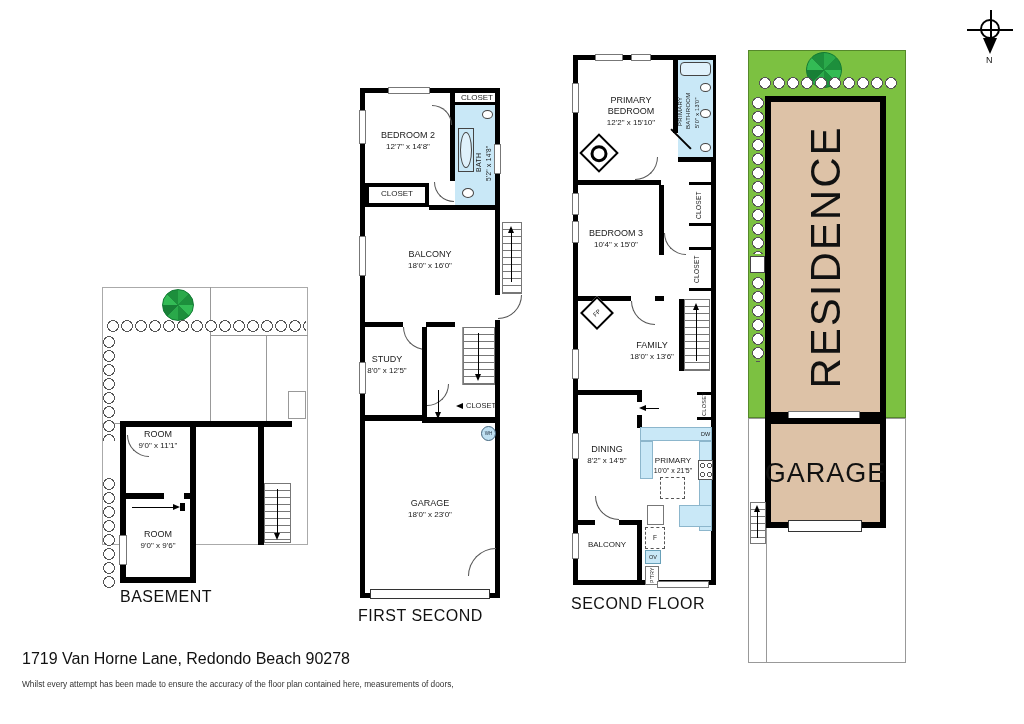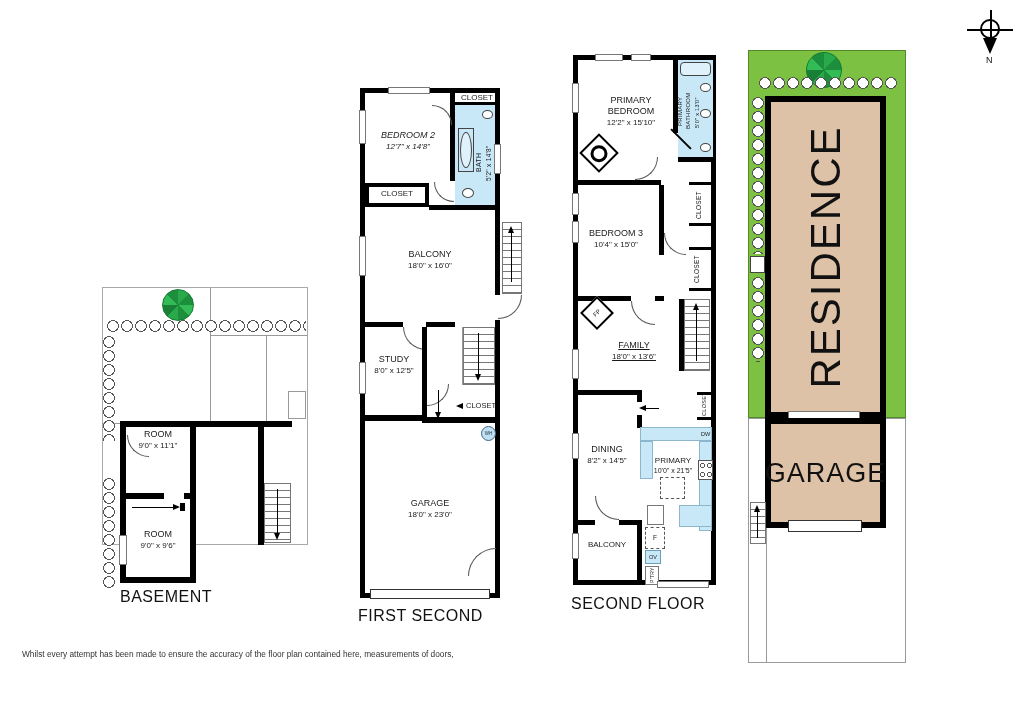--- a/index.html
+++ b/index.html
@@ -102,21 +102,21 @@
     <div class="slabel" style="left:100px;top:7px;width:38px;">CLOSET</div>
     <div class="fixture" style="left:100px;top:42px;width:16px;height:44px;background:#c9e8f7;"></div>
     <div class="fixture oval" style="left:102px;top:46px;width:12px;height:36px;background:#dff1fb;"></div>
     <div class="fixture oval" style="left:124px;top:24px;width:11px;height:9px;"></div>
     <div class="fixture oval" style="left:104px;top:102px;width:12px;height:10px;"></div>
     <div class="vlabel" style="left:117px;top:48px;height:56px;font-size:7px;">BATH</div>
     <div class="vlabel" style="left:127px;top:42px;height:70px;font-size:6.5px;">5'2" x 14'8"</div>
     <div class="arc" style="left:74px;top:19px;width:20px;height:20px;border-radius:0 100% 0 0;border-left:none;border-bottom:none;"></div>
     <div class="arc" style="left:76px;top:96px;width:20px;height:20px;border-radius:0 0 0 100%;border-top:none;border-right:none;"></div>
 
-    <div class="rlabel" style="left:14px;top:44px;width:72px;font-style:italic;">
+    <div class="rlabel" style="left:14px;top:44px;width:72px;">
       <span>BEDROOM 2</span>
       <span class="dims">12'7" x 14'8"</span>
     </div>
 
     <div class="wall-box" style="left:7px;top:97px;width:64px;height:24px;border-width:4px;"></div>
     <div class="slabel" style="left:11px;top:103px;width:56px;">CLOSET</div>
 
     <div class="rlabel" style="left:36px;top:163px;width:72px;">
       <span>BALCONY</span>
       <span class="dims">18'0" x 16'0"</span>
@@ -125,21 +125,21 @@
     <div class="win" style="left:136px;top:209px;width:7px;height:25px;border:none;"></div>
     <div class="arc" style="left:140px;top:209px;width:24px;height:24px;border-radius:0 0 100% 0;border-top:none;border-left:none;"></div>
     <div class="stairs" style="left:144px;top:136px;width:20px;height:72px;"></div>
     <div class="aline" style="left:153px;top:146px;width:1px;height:50px;"></div>
     <div class="tri-up" style="left:150px;top:140px;"></div>
 
     <div class="w" style="left:2px;top:236px;width:43px;height:5px;"></div>
     <div class="w" style="left:68px;top:236px;width:29px;height:5px;"></div>
     <div class="arc" style="left:45px;top:241px;width:23px;height:23px;border-radius:0 0 0 100%;border-top:none;border-right:none;"></div>
     <div class="w" style="left:64px;top:241px;width:5px;height:94px;"></div>
-    <div class="rlabel" style="left:7px;top:268px;width:58px;text-align:center;">
+    <div class="rlabel" style="left:0;top:268px;width:58px;text-align:center;">
       <span>STUDY</span>
       <span class="dims">8'0" x 12'5"</span>
     </div>
     <div class="tline" style="left:104px;top:241px;width:1px;height:58px;"></div>
     <div class="stairs" style="left:105px;top:241px;width:32px;height:58px;"></div>
     <div class="aline" style="left:120px;top:247px;width:1px;height:42px;"></div>
     <div class="tri-down" style="left:117px;top:288px;"></div>
     <div class="slabel" style="left:107px;top:315px;width:32px;font-size:7.5px;">CLOSET</div>
     <div class="tri-left" style="left:98px;top:317px;"></div>
     <div class="arc" style="left:69px;top:298px;width:22px;height:22px;border-radius:0 0 100% 0;border-top:none;border-left:none;"></div>
@@ -208,21 +208,21 @@
     <div class="w" style="left:2px;top:243px;width:58px;height:5px;"></div>
     <div class="w" style="left:84px;top:243px;width:9px;height:5px;"></div>
     <div class="arc" style="left:60px;top:248px;width:24px;height:24px;border-radius:0 0 0 100%;border-top:none;border-right:none;"></div>
     <div class="fp-diamond" style="left:14px;top:248px;width:24px;height:24px;border-width:2px;">
       <span style="font-size:6px;transform:rotate(-90deg);">FP</span>
     </div>
     <div class="w" style="left:108px;top:246px;width:5px;height:72px;"></div>
     <div class="stairs" style="left:113px;top:246px;width:26px;height:72px;"></div>
     <div class="aline" style="left:125px;top:256px;width:1px;height:52px;"></div>
     <div class="tri-up" style="left:122px;top:250px;"></div>
-    <div class="rlabel" style="left:28px;top:287px;width:70px;text-decoration:underline;">
+    <div class="rlabel" style="left:46px;top:287px;width:70px;">
       <span>FAMILY</span>
       <span class="dims">18'0" x 13'6"</span>
     </div>
 
     <div class="w" style="left:2px;top:337px;width:64px;height:5px;"></div>
     <div class="w" style="left:66px;top:337px;width:5px;height:12px;"></div>
     <div class="w" style="left:66px;top:362px;width:5px;height:13px;"></div>
     <div class="aline" style="left:74px;top:355px;width:14px;height:1px;"></div>
     <div class="tri-left" style="left:68px;top:352px;"></div>
 
@@ -296,18 +296,19 @@
 
   <div class="group" style="left:963px;top:10px;width:56px;height:60px;">
     <div class="aline" style="left:27px;top:0px;width:1.5px;height:38px;"></div>
     <div class="aline" style="left:4px;top:19px;width:46px;height:1.5px;"></div>
     <div class="abs" style="left:17px;top:9px;width:20px;height:20px;border:2px solid #000;border-radius:50%;background:transparent;box-sizing:border-box;"></div>
     <div class="abs" style="left:20px;top:28px;width:0;height:0;border-left:7px solid transparent;border-right:7px solid transparent;border-top:16px solid #000;"></div>
     <div class="abs" style="left:23px;top:45px;font-size:9px;color:#111;">N</div>
   </div>
 
   <div class="group" style="left:22px;top:650px;width:560px;">
-    <div style="margin-top:0;font-size:8.3px;line-height:9.8px;color:#333;">
+    <div style="font-size:16px;color:#111;">1719 Van Horne Lane, Redondo Beach 90278</div>
+    <div style="margin-top:12px;font-size:8.3px;line-height:9.8px;color:#333;">
       <div>Whilst every attempt has been made to ensure the accuracy of the floor plan contained here, measurements of doors,</div>
     </div>
   </div>
 
 </div>
 
 </body></html>

